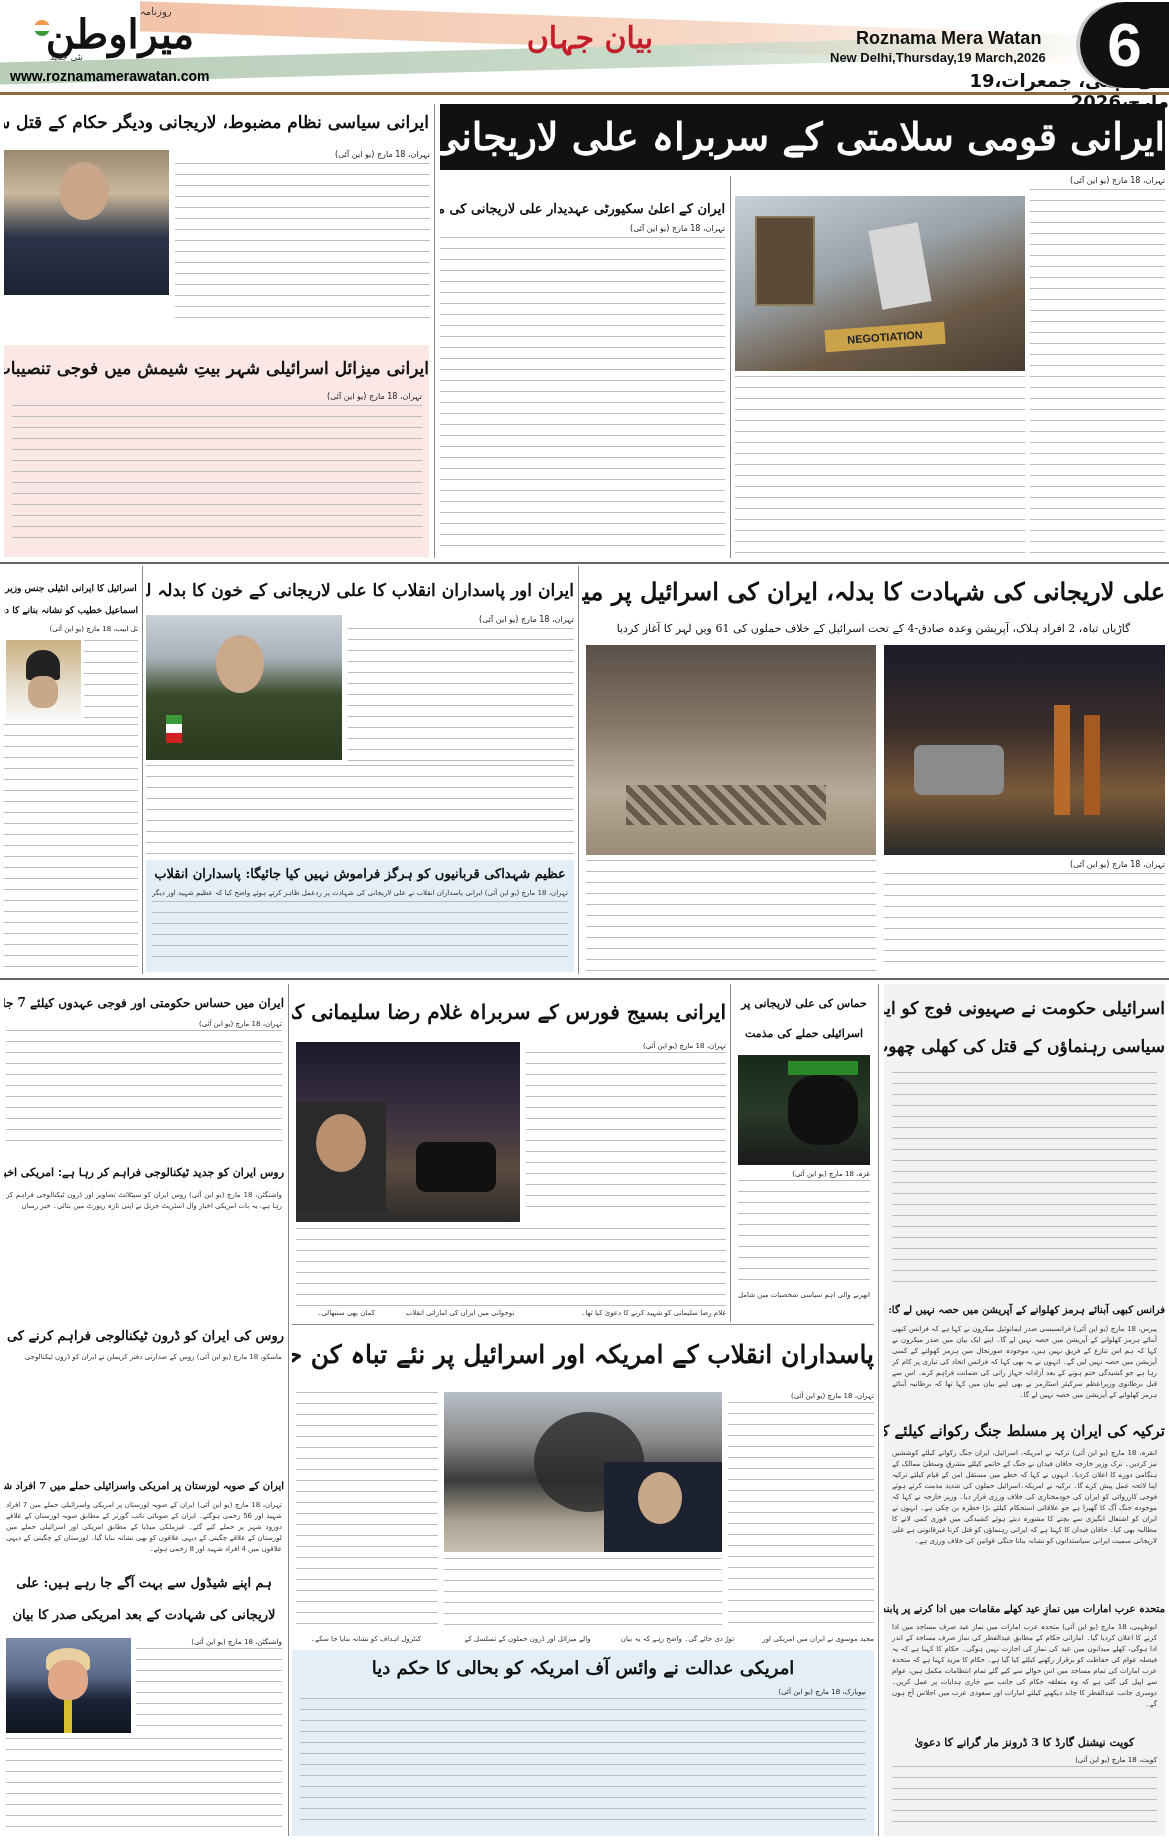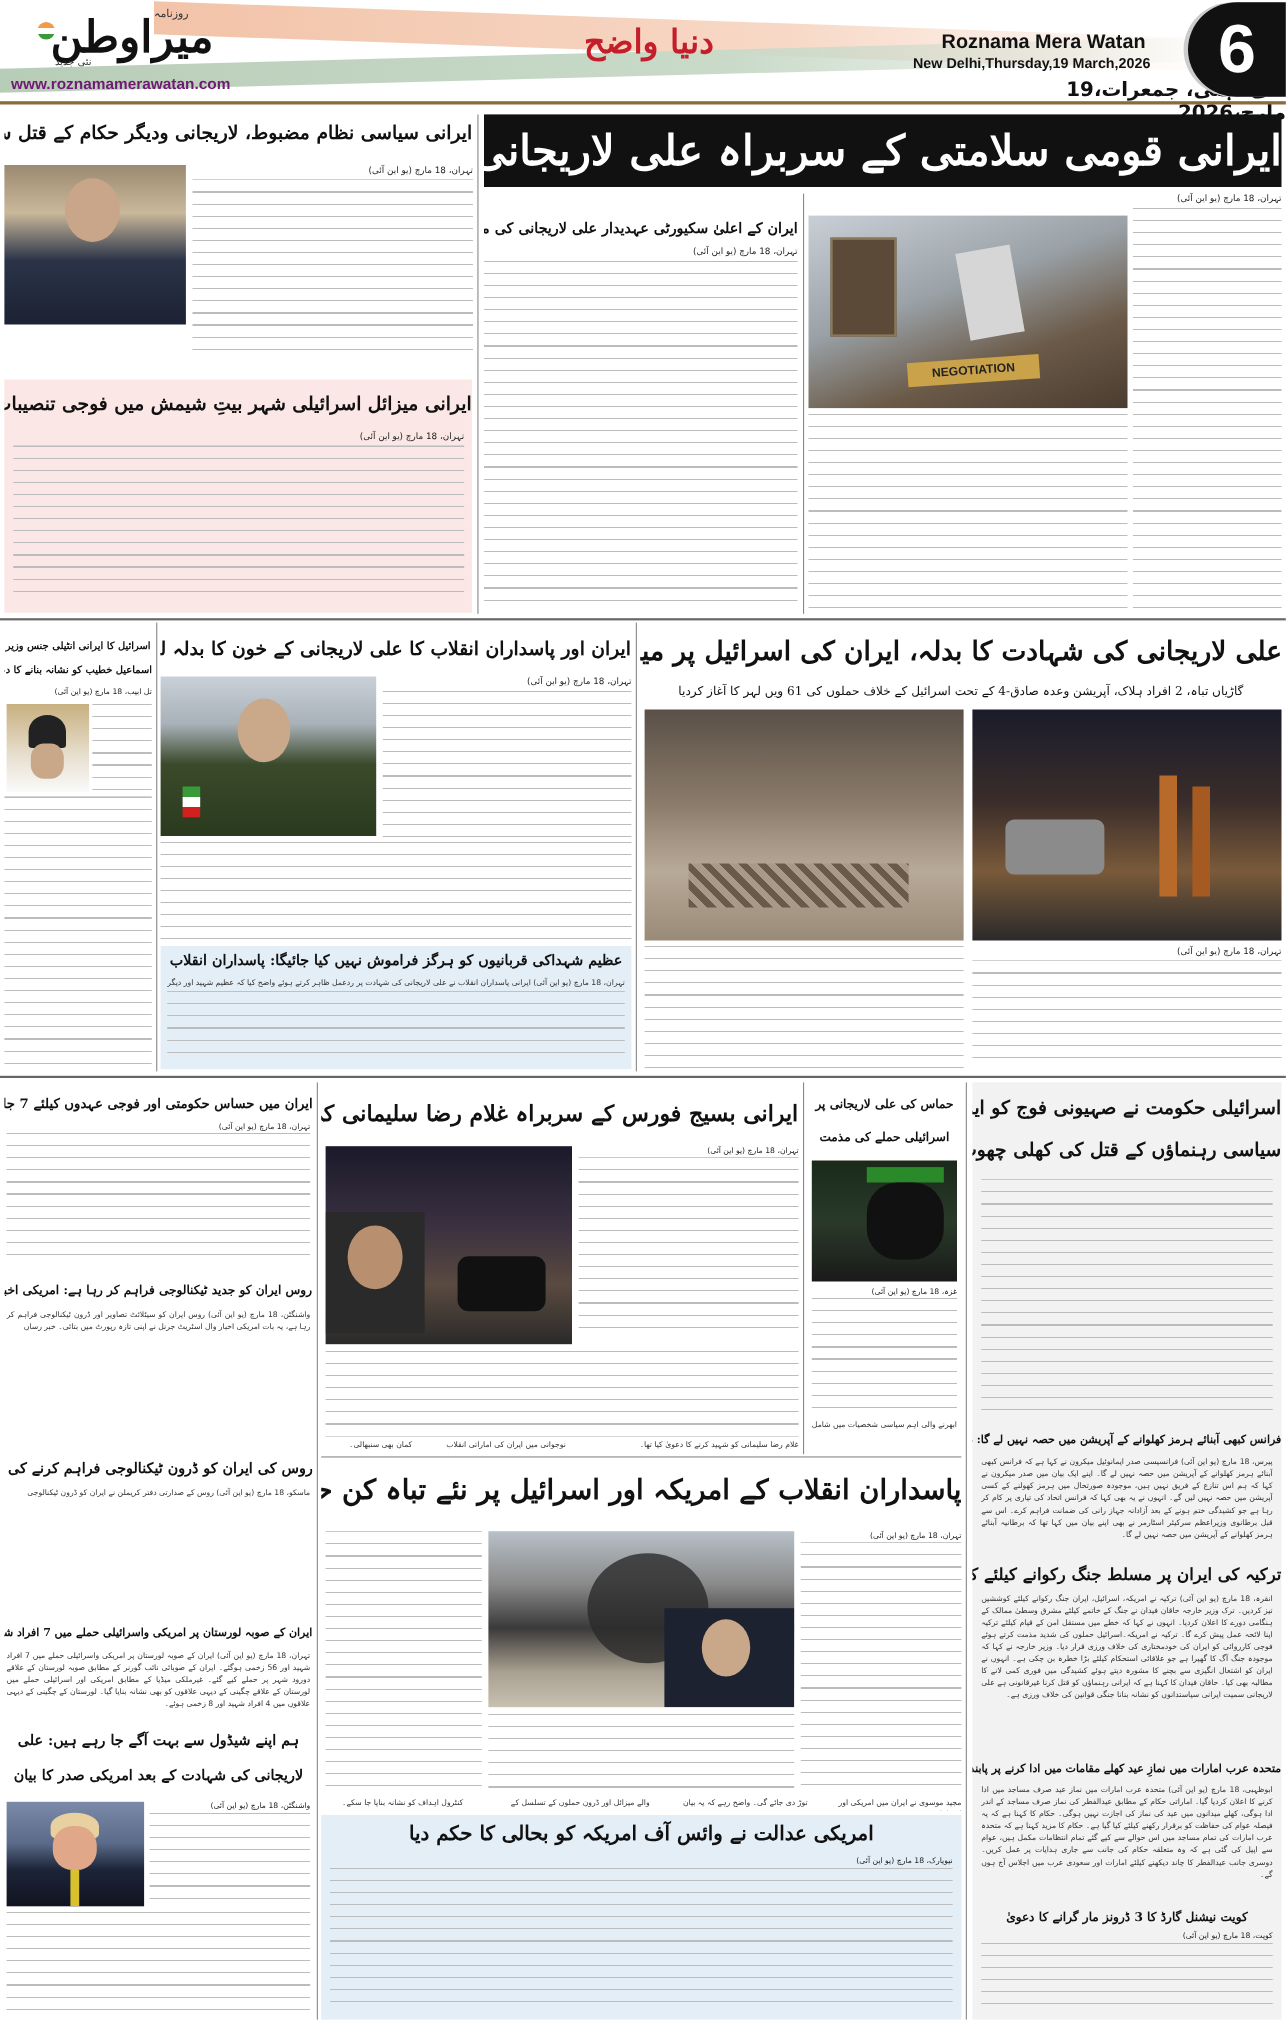--- a/index.html
+++ b/index.html
@@ -5,21 +5,21 @@
 *{box-sizing:border-box;margin:0;padding:0}
 body{width:1169px;height:1842px;background:#fff;font-family:"DejaVu Sans",sans-serif;color:#111;position:relative;overflow:hidden}
 .abs{position:absolute}
 .masthead{left:0;top:0;width:1169px;height:92px;background:#fff}
 .swoosh1{left:140px;top:18px;width:960px;height:30px;background:linear-gradient(90deg,#f2c3a8,#f7d8c6 60%,rgba(255,255,255,0));transform:skewY(2deg);border-radius:0 40px 40px 0}
 .swoosh2{left:0;top:48px;width:1100px;height:22px;background:linear-gradient(90deg,#b8cdb8,#c9dac9 60%,rgba(255,255,255,0));transform:skewY(-1.5deg)}
 .logo{left:20px;top:10px;width:200px;height:48px;font-family:"DejaVu Serif",serif;font-weight:900;font-size:40px;line-height:48px;direction:rtl;text-align:center;color:#111}
 .logo-small{left:140px;top:6px;font-size:10px;color:#333}
 .logo-small2{left:50px;top:52px;font-size:9px;color:#333}
 .flag{left:34px;top:20px;width:16px;height:16px;border-radius:50%;background:linear-gradient(#f39a4a 33%,#fff 33% 66%,#3a9a3a 66%)}
-.url{left:10px;top:68px;font-family:"Liberation Sans",sans-serif;font-size:14px;font-weight:bold;color:#701a75}
+.url{left:10px;top:68px;font-family:"Liberation Sans",sans-serif;font-size:14px;font-weight:bold;color:#000000}
 .en-title{left:856px;top:28px;font-family:"Liberation Sans",sans-serif;font-weight:bold;font-size:18px;color:#111}
 .en-date{left:830px;top:50px;font-family:"Liberation Sans",sans-serif;font-weight:bold;font-size:13px;color:#111}
 .ur-date{left:884px;top:70px;font-family:"DejaVu Sans",sans-serif;font-weight:bold;font-size:18px;color:#111;direction:rtl}
 .pageno{left:1080px;top:2px;width:89px;height:86px;background:#111;border-radius:50% 0 0 50%;color:#fff;font-family:"Liberation Sans",sans-serif;font-weight:bold;font-size:62px;line-height:86px;text-align:center;box-shadow:-4px 0 0 #ccc}
 .section-name{left:500px;top:20px;width:180px;height:50px;font-family:"DejaVu Serif",serif;font-size:30px;font-weight:bold;color:#c41e2a;text-align:center;direction:rtl}
 .mh-rule{left:0;top:92px;width:1169px;height:3px;background:#8a6b3a}
 .banner{background:#111;color:#fff;font-family:"DejaVu Serif",serif;font-weight:bold;direction:rtl;text-align:center;overflow:hidden;white-space:nowrap}
 .hl{font-family:"DejaVu Serif",serif;font-weight:bold;direction:rtl;text-align:center;color:#111;overflow:hidden;white-space:nowrap}
 .body-text{font-size:7px;line-height:11px;color:#333;direction:rtl;text-align:justify;overflow:hidden}
 .dateline{font-size:8px;color:#222;direction:rtl;font-weight:normal}
@@ -36,21 +36,21 @@
 <body>
 
 <div class="abs masthead"></div>
 <div class="abs swoosh1"></div>
 <div class="abs swoosh2"></div>
 <div class="abs flag"></div>
 <div class="abs logo">میراوطن</div>
 <div class="abs logo-small">روزنامہ</div>
 <div class="abs logo-small2">نئی جدید</div>
 <div class="abs url">www.roznamamerawatan.com</div>
-<div class="abs section-name">دنیا واضح</div>
+<div class="abs section-name">بیان جہاں</div>
 <div class="abs en-title">Roznama Mera Watan</div>
 <div class="abs en-date">New Delhi,Thursday,19 March,2026</div>
 <div class="abs ur-date">نئی دہلی، جمعرات،19 مارچ،2026</div>
 <div class="abs pageno">6</div>
 <div class="abs mh-rule"></div>
 
 <div class="abs banner" style="left:440px;top:104px;width:725px;height:66px;font-size:38px;line-height:66px">ایرانی قومی سلامتی کے سربراہ علی لاریجانی بیٹے سمیت شہید</div>
 
 <div class="abs" style="left:1030px;top:176px;width:135px;height:380px">
   <div class="dateline">تہران، 18 مارچ (یو این آئی)</div>

